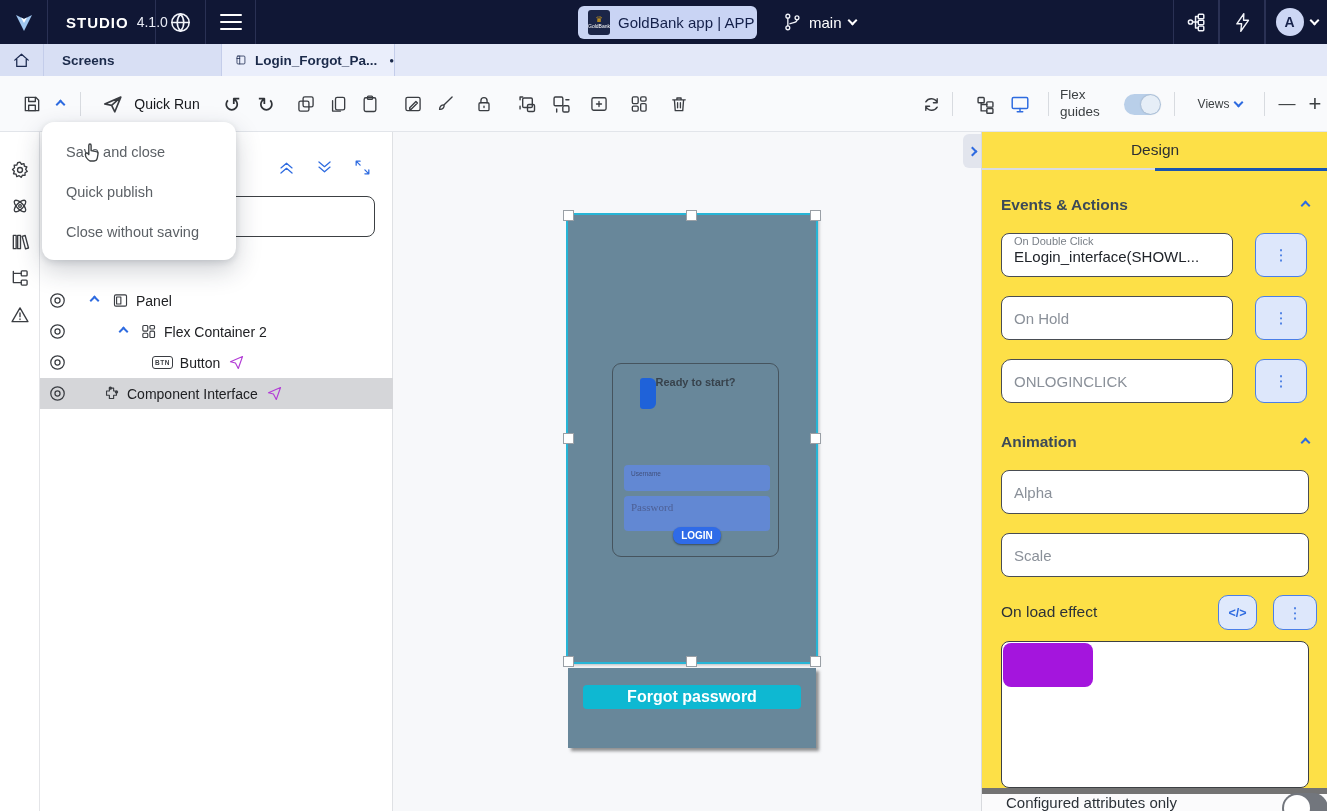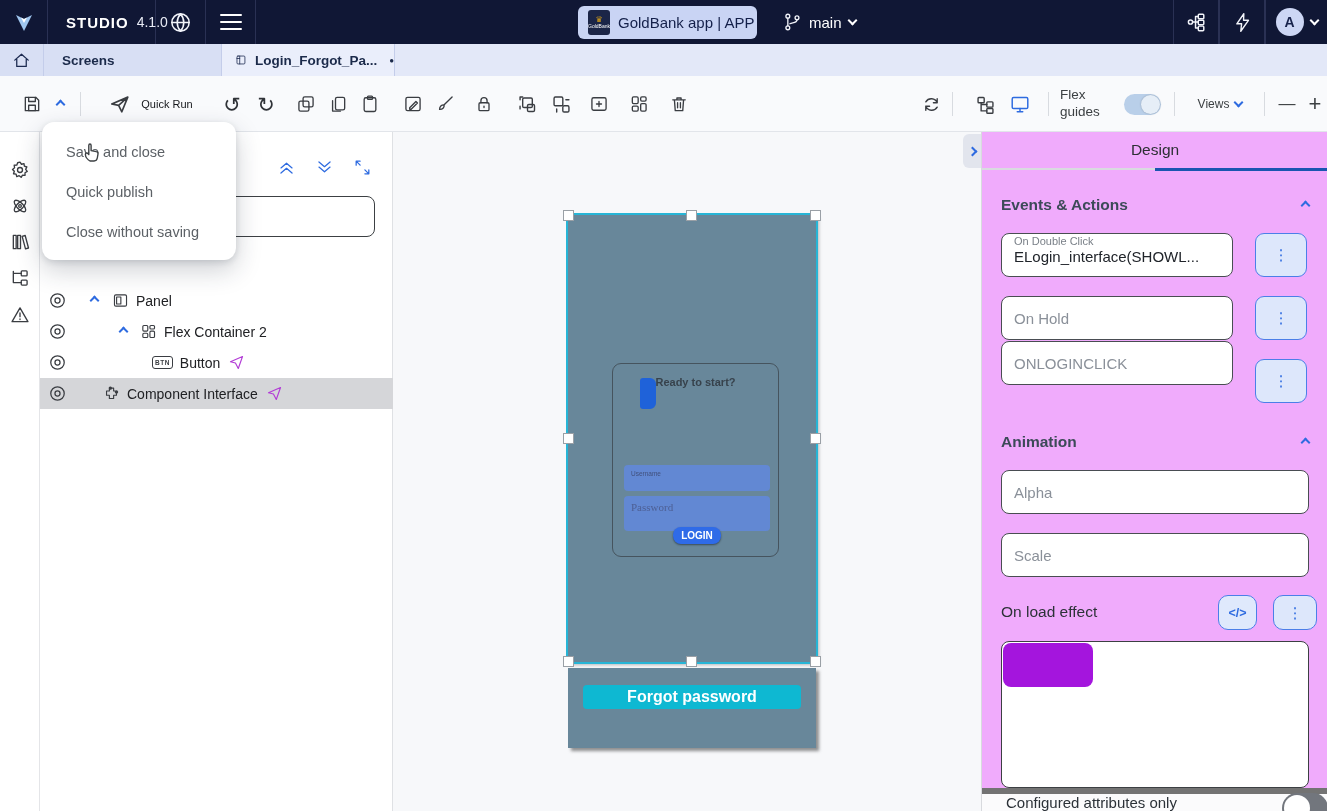--- a/index.html
+++ b/index.html
@@ -34,21 +34,21 @@
   .screenscell { width:178px; height:32px; background:#d8dff4; border-right:1px solid #c4cdea; display:flex; align-items:center; padding-left:18px; color:#1b2a4a; font-size:13.5px; font-weight:bold; }
   .activetab { width:173px; height:32px; background:#eaeefb; border-right:1px solid #c4cdea; display:flex; align-items:center; gap:8px; padding-left:13px; color:#1b2a4a; font-size:13.5px; font-weight:bold; }
 
   
   .toolbar { left:0; top:76px; width:1327px; height:56px; background:#f9fafc; border-bottom:1px solid #e2e5ea; }
   .tbi { position:absolute; top:0; height:56px; display:flex; align-items:center; justify-content:center; color:#33363b; }
   .tdiv { position:absolute; top:16px; width:1px; height:24px; background:#d8dbe0; }
   svg.i { fill:none; stroke:#3a3d42; stroke-width:1.6; stroke-linecap:round; stroke-linejoin:round; }
   svg.ib { stroke:#2e6be0; }
   svg.iw { stroke:#f2f4fa; }
-  .runlabel { font-size:11px; color:#16181c; }
+  .runlabel { font-size:14px; color:#16181c; }
   .uglyph { font-size:21px; color:#2f3237; line-height:1; }
   .devicebox { position:absolute; left:686px; top:84px; width:222px; height:41px; background:#fff; border:1.4px solid #3c4043; border-radius:7px; display:flex; align-items:center; justify-content:space-between; padding:0 12px; font-size:14.5px; color:#202124; }
   .flexlabel { font-size:13.5px; color:#3c4043; line-height:1.25; }
   .toggle-on { width:37px; height:21px; border-radius:11px; background:#b9cfe9; position:relative; }
   .toggle-on .knob { position:absolute; right:1px; top:1px; width:19px; height:19px; border-radius:50%; background:#e6eef7; box-shadow:0 0 2px rgba(0,0,0,.25); }
   .viewslabel { font-size:12px; color:#3c4043; font-weight:500; }
 
   
   .savemenu { left:42px; top:122px; width:194px; height:138px; background:#fff; border-radius:12px; box-shadow:0 10px 26px rgba(30,40,60,.22), 0 2px 6px rgba(30,40,60,.14); z-index:40; padding-top:10px; }
   .savemenu .mi { height:40px; display:flex; align-items:center; padding-left:24px; font-size:14.5px; color:#5c6166; }
@@ -71,21 +71,21 @@
   .handle { position:absolute; width:11px; height:11px; background:#fff; border:1px solid #9aa0a6; z-index:6; }
   .logincard { position:absolute; left:44px; top:148px; width:167px; height:194px; border:1.2px solid #46545e; border-radius:9px; }
   .cardtitle { position:absolute; left:0; top:12px; width:100%; text-align:center; font-size:11px; font-weight:bold; color:#37424c; }
   .cinput { position:absolute; left:11px; width:146px; background:#6288d3; border-radius:4px; }
   .loginbtn { position:absolute; left:60px; top:163px; width:48px; height:17px; background:#2f6be8; border-radius:8px; color:#fff; font-size:10px; font-weight:bold; display:flex; align-items:center; justify-content:center; box-shadow:0 1px 2px rgba(0,0,0,.45); }
   .sidetab { position:absolute; left:247px; top:246px; width:16px; height:31px; background:#1f62d9; border-radius:3px 6px 6px 3px; z-index:7; }
   .lowerblock { position:absolute; left:175px; top:536px; width:248px; height:80px; background:#68879a; box-shadow:3px 3px 3px rgba(40,40,40,.5); }
   .forgotbtn { position:absolute; left:15px; top:17px; width:218px; height:24px; background:#0eb8d2; border-radius:4px; color:#fff; font-size:16px; font-weight:bold; display:flex; align-items:center; justify-content:center; }
 
   
-  .rightpanel { left:981px; top:132px; width:346px; height:679px; background:#f0abfc; border-left:1px solid #d8dade; }
+  .rightpanel { left:981px; top:132px; width:346px; height:679px; background:#fde047; border-left:1px solid #d8dade; }
   .collapsetab { position:absolute; left:963px; top:134px; width:18px; height:34px; background:#e2e5ed; border-radius:6px 0 0 6px; display:flex; align-items:center; justify-content:center; color:#2e6be0; z-index:6; }
   .ptabs { position:absolute; left:0; top:0; width:346px; height:38px; display:flex; border-bottom:2px solid #d9dbe0; }
   .ptab { flex:1; display:flex; align-items:center; justify-content:center; font-size:15.5px; color:#2c2f33; }
   .ptab.active { color:#1a66d1; }
   .ptab-underline { position:absolute; left:173px; top:36px; width:173px; height:3px; background:#1a55b0; }
   .secheading { font-size:15.5px; font-weight:600; color:#3c4a58; }
   .eventbox { position:absolute; left:19px; width:232px; height:44px; border:1.3px solid #494d52; border-radius:8px; background:#fff; padding:1px 12px; }
   .eventbox .sm { font-size:11px; color:#7a8088; line-height:1.2; }
   .eventbox .val { font-size:15px; color:#20242a; white-space:nowrap; overflow:hidden; }
   .eventbox.ph { display:flex; align-items:center; font-size:15px; color:#8a9099; }
@@ -496,21 +496,21 @@
         <span>⋮</span>
       </div>
 
     <div class="eventbox ph" style="top:164px;">
       <span>On Hold</span>
     </div>
     <div class="kebabbtn" style="left:273px; top:164px;">
         <span>⋮</span>
       </div>
 
-    <div class="eventbox ph" style="top:209px;">
+    <div class="eventbox ph" style="top:227px;border-radius:10px;">
       <span>ONLOGINCLICK</span>
     </div>
     <div class="kebabbtn" style="left:273px; top:227px;">
         <span>⋮</span>
       </div>
 
     <div class="abs" style="left:19px; top:301px; width:308px; display:flex; justify-content:space-between; align-items:center;">
       <span class="secheading">Animation</span>
       <span class="chev up" style="color:#2e6be0;"></span>
     </div>

